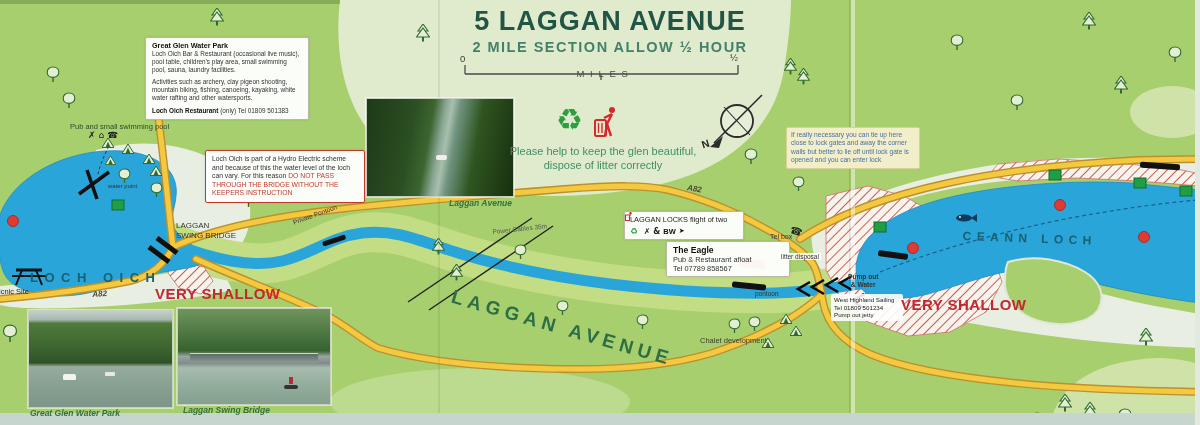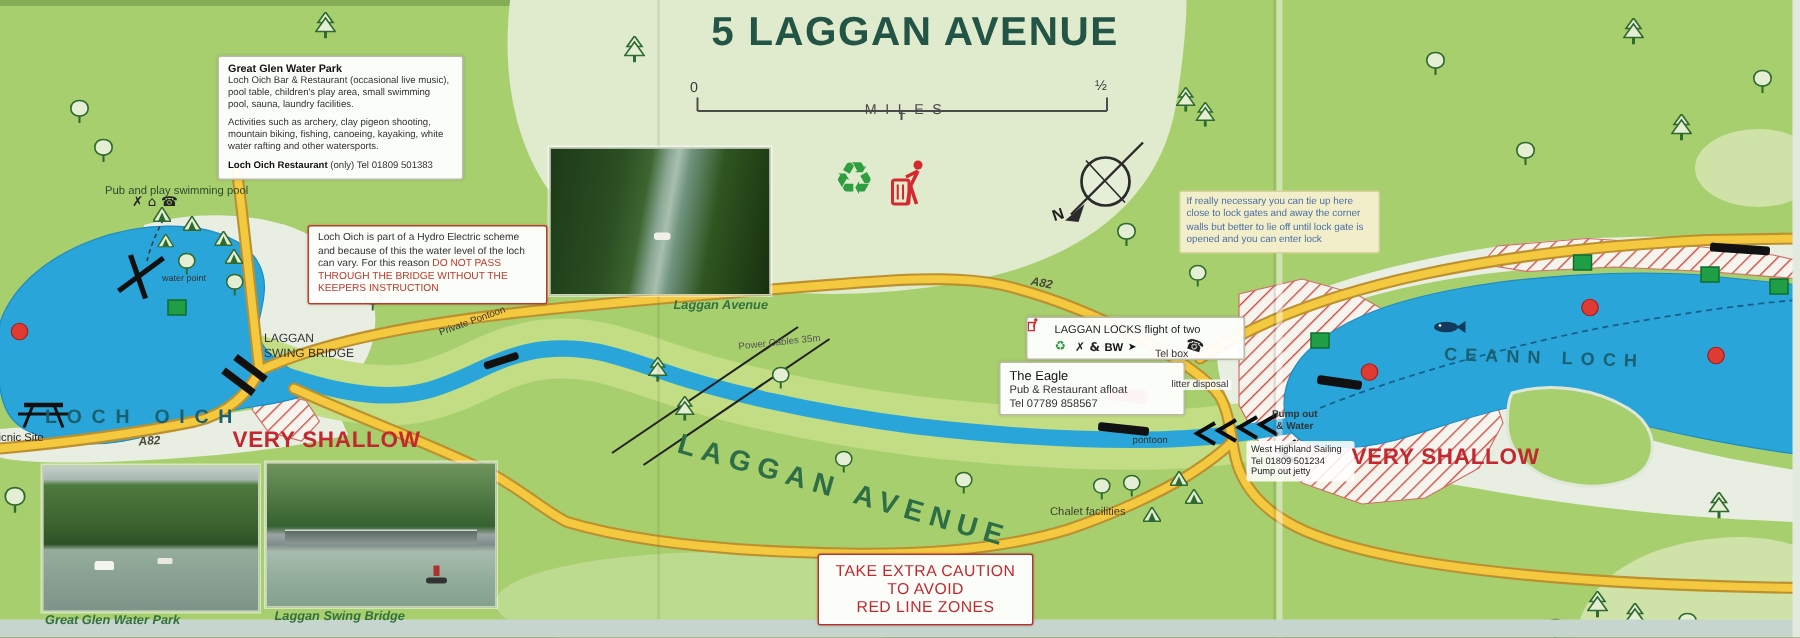--- a/index.html
+++ b/index.html
@@ -206,112 +206,112 @@
 <div class="cap" style="left:30px;top:408px;">Great Glen Water Park</div>
 
 <div class="photo" style="left:177px;top:308px;width:152px;height:95px;background:linear-gradient(180deg,#6f955c 0%,#4a7440 28%,#35622f 44%,#9aa5a3 50%,#7e8c8a 57%,#a7bcae 62%,#93ad9c 80%,#86a090 100%);">
   <div style="position:absolute;left:8%;top:46%;width:84%;height:10%;background:linear-gradient(180deg,#5d6a66,#8d9a94);border-top:1px solid #cfd6d2;"></div>
   <div style="position:absolute;left:70%;top:80%;width:14px;height:4px;background:#333;border-radius:2px;"></div>
   <div style="position:absolute;left:73%;top:72%;width:4px;height:7px;background:#b03030;"></div>
 </div>
 <div class="cap" style="left:183px;top:405px;">Laggan Swing Bridge</div>
 
 <div class="lbl" style="left:440px;top:6px;width:340px;text-align:center;font-size:27px;font-weight:bold;color:#235546;letter-spacing:1px;">5 LAGGAN AVENUE</div>
+<div class="lbl" style="left:440px;top:39px;width:340px;text-align:center;font-size:14.5px;font-weight:bold;color:#44806a;letter-spacing:1.5px;">2 MILE SECTION ALLOW ½ HOUR</div>
 <div class="lbl" style="left:460px;top:53px;font-size:9.5px;color:#3a3a3a;">0</div>
 <div class="lbl" style="left:730px;top:52px;font-size:9.5px;color:#3a3a3a;">½</div>
 <div class="lbl" style="left:535px;top:68px;width:140px;text-align:center;font-size:9.5px;color:#4a4a4a;letter-spacing:.6em;">MILES</div>
 <div class="lbl" style="left:700px;top:139px;font-size:10.5px;font-weight:bold;color:#222;transform:rotate(-18deg);">N</div>
 
 <div class="lbl glyph" style="left:556px;top:102px;font-size:30px;color:#2f9e41;">♻</div>
 <div class="lbl" style="left:594px;top:106px;">
   <svg width="26" height="34" viewBox="0 0 26 34">
     <circle cx="18" cy="4" r="3" fill="#d6292e"></circle>
     <path d="M18 8 L13 18 M18 8 L10 12" stroke="#d6292e" stroke-width="2.4" fill="none"></path>
     <path d="M13 18 L11 30 M13 18 L17 30" stroke="#d6292e" stroke-width="2.4" fill="none"></path>
     <rect x="1" y="14" width="11" height="16" rx="1.5" fill="none" stroke="#d6292e" stroke-width="2"></rect>
     <line x1="4.5" y1="17" x2="4.5" y2="27" stroke="#d6292e" stroke-width="1.4"></line>
     <line x1="8" y1="17" x2="8" y2="27" stroke="#d6292e" stroke-width="1.4"></line>
   </svg>
 </div>
+<div class="lbl" style="left:505px;top:144px;width:196px;text-align:center;font-size:11px;line-height:14px;color:#3f8f63;">
+  <span>Please help to keep the glen beautiful,</span><br>
+  <span>dispose of litter correctly</span>
+</div>
 
 <div class="box" style="left:145px;top:37px;width:150px;font-size:6.4px;line-height:8px;color:#333;">
   <div style="font-size:7.2px;font-weight:bold;color:#111;">Great Glen Water Park</div>
   <div>Loch Oich Bar &amp; Restaurant (occasional live music), pool table, children's play area, small swimming pool, sauna, laundry facilities.</div>
   <div style="margin-top:4px;">Activities such as archery, clay pigeon shooting, mountain biking, fishing, canoeing, kayaking, white water rafting and other watersports.</div>
   <div style="margin-top:5px;">
     <span style="font-weight:bold;color:#111;">Loch Oich Restaurant</span><span> (only) Tel 01809 501383</span>
   </div>
 </div>
 
 <div class="box" style="left:205px;top:150px;width:146px;font-size:6.8px;line-height:8.6px;border:1.3px solid #c0392b;">
   <span style="color:#333;">Loch Oich is part of a Hydro Electric scheme and because of this the water level of the loch can vary. For this reason </span><span style="color:#c0392b;">DO NOT PASS THROUGH THE BRIDGE WITHOUT THE KEEPERS INSTRUCTION</span>
 </div>
 
 <div class="lbl" style="left:786px;top:127px;width:124px;background:#f2eec9;border:1px solid #d8d29a;border-radius:2px;padding:3px 4px;font-size:6.6px;line-height:8.4px;color:#4a6fa5;white-space:normal;">
   <span>If really necessary you can tie up here close to lock gates and away the corner walls but better to lie off until lock gate is opened and you can enter lock</span>
 </div>
 
-<div class="box" style="left:684px;top:211px;width:108px;padding:3px 18px;">
+<div class="box" style="left:624px;top:211px;width:108px;padding:3px 5px;">
   <div style="font-size:7.4px;color:#222;">LAGGAN LOCKS flight of two</div>
   <div style="margin-top:2px;display:flex;align-items:center;gap:3px;">
     <span class="glyph" style="font-size:8.5px;color:#2f9e41;">♻</span>
     <span>
           <svg width="7" height="9" viewBox="0 0 7 9">
             <rect x="0.5" y="3" width="4" height="5.5" fill="none" stroke="#d6292e" stroke-width="1"></rect>
             <circle cx="5.5" cy="1.3" r="1.2" fill="#d6292e"></circle>
             <line x1="5.5" y1="2.5" x2="4" y2="6" stroke="#d6292e" stroke-width="1"></line>
           </svg>
         </span>
     <span class="glyph" style="font-size:8px;color:#222;">✗</span>
     <span class="glyph" style="font-size:8px;color:#222;font-weight:bold;">&amp;</span>
     <span style="font-size:7.5px;font-weight:bold;color:#111;">BW</span>
     <span class="glyph" style="font-size:7px;color:#111;">➤</span>
   </div>
 </div>
 
 <div class="box" style="left:666px;top:241px;width:110px;padding:3px 6px;">
-  <div style="font-size:8.6px;font-weight:normal;color:#111;">The Eagle</div>
+  <div style="font-size:8.6px;font-weight:bold;color:#111;">The Eagle</div>
   <div style="font-size:7.4px;color:#333;">Pub &amp; Restaurant afloat</div>
   <div style="font-size:7.4px;color:#333;">Tel 07789 858567</div>
 </div>
 
 <div class="lbl" style="left:831px;top:294px;width:66px;background:rgba(255,255,255,.88);padding:2px 3px;border-radius:2px;font-size:6.2px;line-height:7.6px;color:#222;white-space:normal;">
   <div>West Highland Sailing</div>
   <div>Tel 01809 501234</div>
   <div>Pump out jetty</div>
 </div>
 
-<div class="box" style="left:545px;top:369px;width:134px;border:1.5px solid #b5342e;text-align:center;padding:5px 4px;">
-  <div class="red-bold" style="font-size:10.5px;font-weight:normal;color:#c0282d;">TAKE EXTRA CAUTION</div>
-  <div class="red-bold" style="font-size:10.5px;font-weight:normal;color:#c0282d;">TO AVOID</div>
-  <div class="red-bold" style="font-size:10.5px;font-weight:normal;color:#c0282d;">RED LINE ZONES</div>
-</div>
 
 <div class="lbl teal" style="left:30px;top:270px;">LOCH OICH</div>
 <div class="lbl teal" style="left:963px;top:229px;font-size:12px;letter-spacing:.45em;transform:rotate(2deg);">CEANN LOCH</div>
 <div class="lbl" style="left:176px;top:221px;font-size:8px;line-height:9.5px;color:#333;">
   <span>LAGGAN</span><br>
   <span>SWING BRIDGE</span>
 </div>
 <div class="lbl red-bold" style="left:155px;top:285px;">VERY SHALLOW</div>
 <div class="lbl red-bold" style="left:901px;top:296px;">VERY SHALLOW</div>
 <div class="lbl" style="left:455px;top:286px;font-size:19px;font-weight:bold;letter-spacing:5px;color:#2d6e47;transform:rotate(16deg);">LAGGAN AVENUE</div>
 <div class="lbl roadlbl" style="left:92px;top:290px;transform:rotate(-4deg);">A82</div>
 <div class="lbl roadlbl" style="left:688px;top:183px;transform:rotate(10deg);">A82</div>
 <div class="lbl tiny" style="left:292px;top:219px;transform:rotate(-20deg);">Private Pontoon</div>
 <div class="lbl tiny" style="left:492px;top:228px;color:#555;transform:rotate(-6deg);">Power Cables 35m</div>
 <div class="lbl tiny" style="left:770px;top:233px;font-size:7px;">Tel box</div>
 <div class="lbl glyph" style="left:792px;top:224px;font-size:10px;color:#222;transform:rotate(18deg);">☎</div>
 <div class="lbl tiny" style="left:779px;top:253px;background:rgba(255,255,255,.85);padding:0 2px;border-radius:1px;">litter disposal</div>
 <div class="lbl tiny" style="left:755px;top:290px;">pontoon</div>
-<div class="lbl tiny" style="left:700px;top:336px;font-size:7.5px;color:#3c3c2e;">Chalet facilities</div>
+<div class="lbl tiny" style="left:700px;top:336px;font-size:7.5px;color:#3c3c2e;">Chalet development</div>
 <div class="lbl tiny" style="left:848px;top:273px;font-size:6.6px;font-weight:bold;line-height:7.6px;text-align:center;">
   <span>Pump out</span><br>
   <span>&amp; Water</span>
 </div>
 <div class="lbl tiny" style="left:-6px;top:287px;font-size:7.5px;color:#222;">Picnic Site</div>
-<div class="lbl" style="left:70px;top:122px;font-size:7.5px;color:#2c4a2c;">Pub and play swimming pool</div>
+<div class="lbl" style="left:70px;top:122px;font-size:7.5px;color:#2c4a2c;">Pub and small swimming pool</div>
 <div class="lbl glyph" style="left:88px;top:130px;font-size:9px;color:#222;letter-spacing:3px;">
   <span class="glyph">✗</span><span class="glyph">⌂</span><span class="glyph">☎</span>
 </div>
 <div class="lbl tiny" style="left:108px;top:183px;font-size:6px;">water point</div>
 
 </div>
 
 </body></html>

